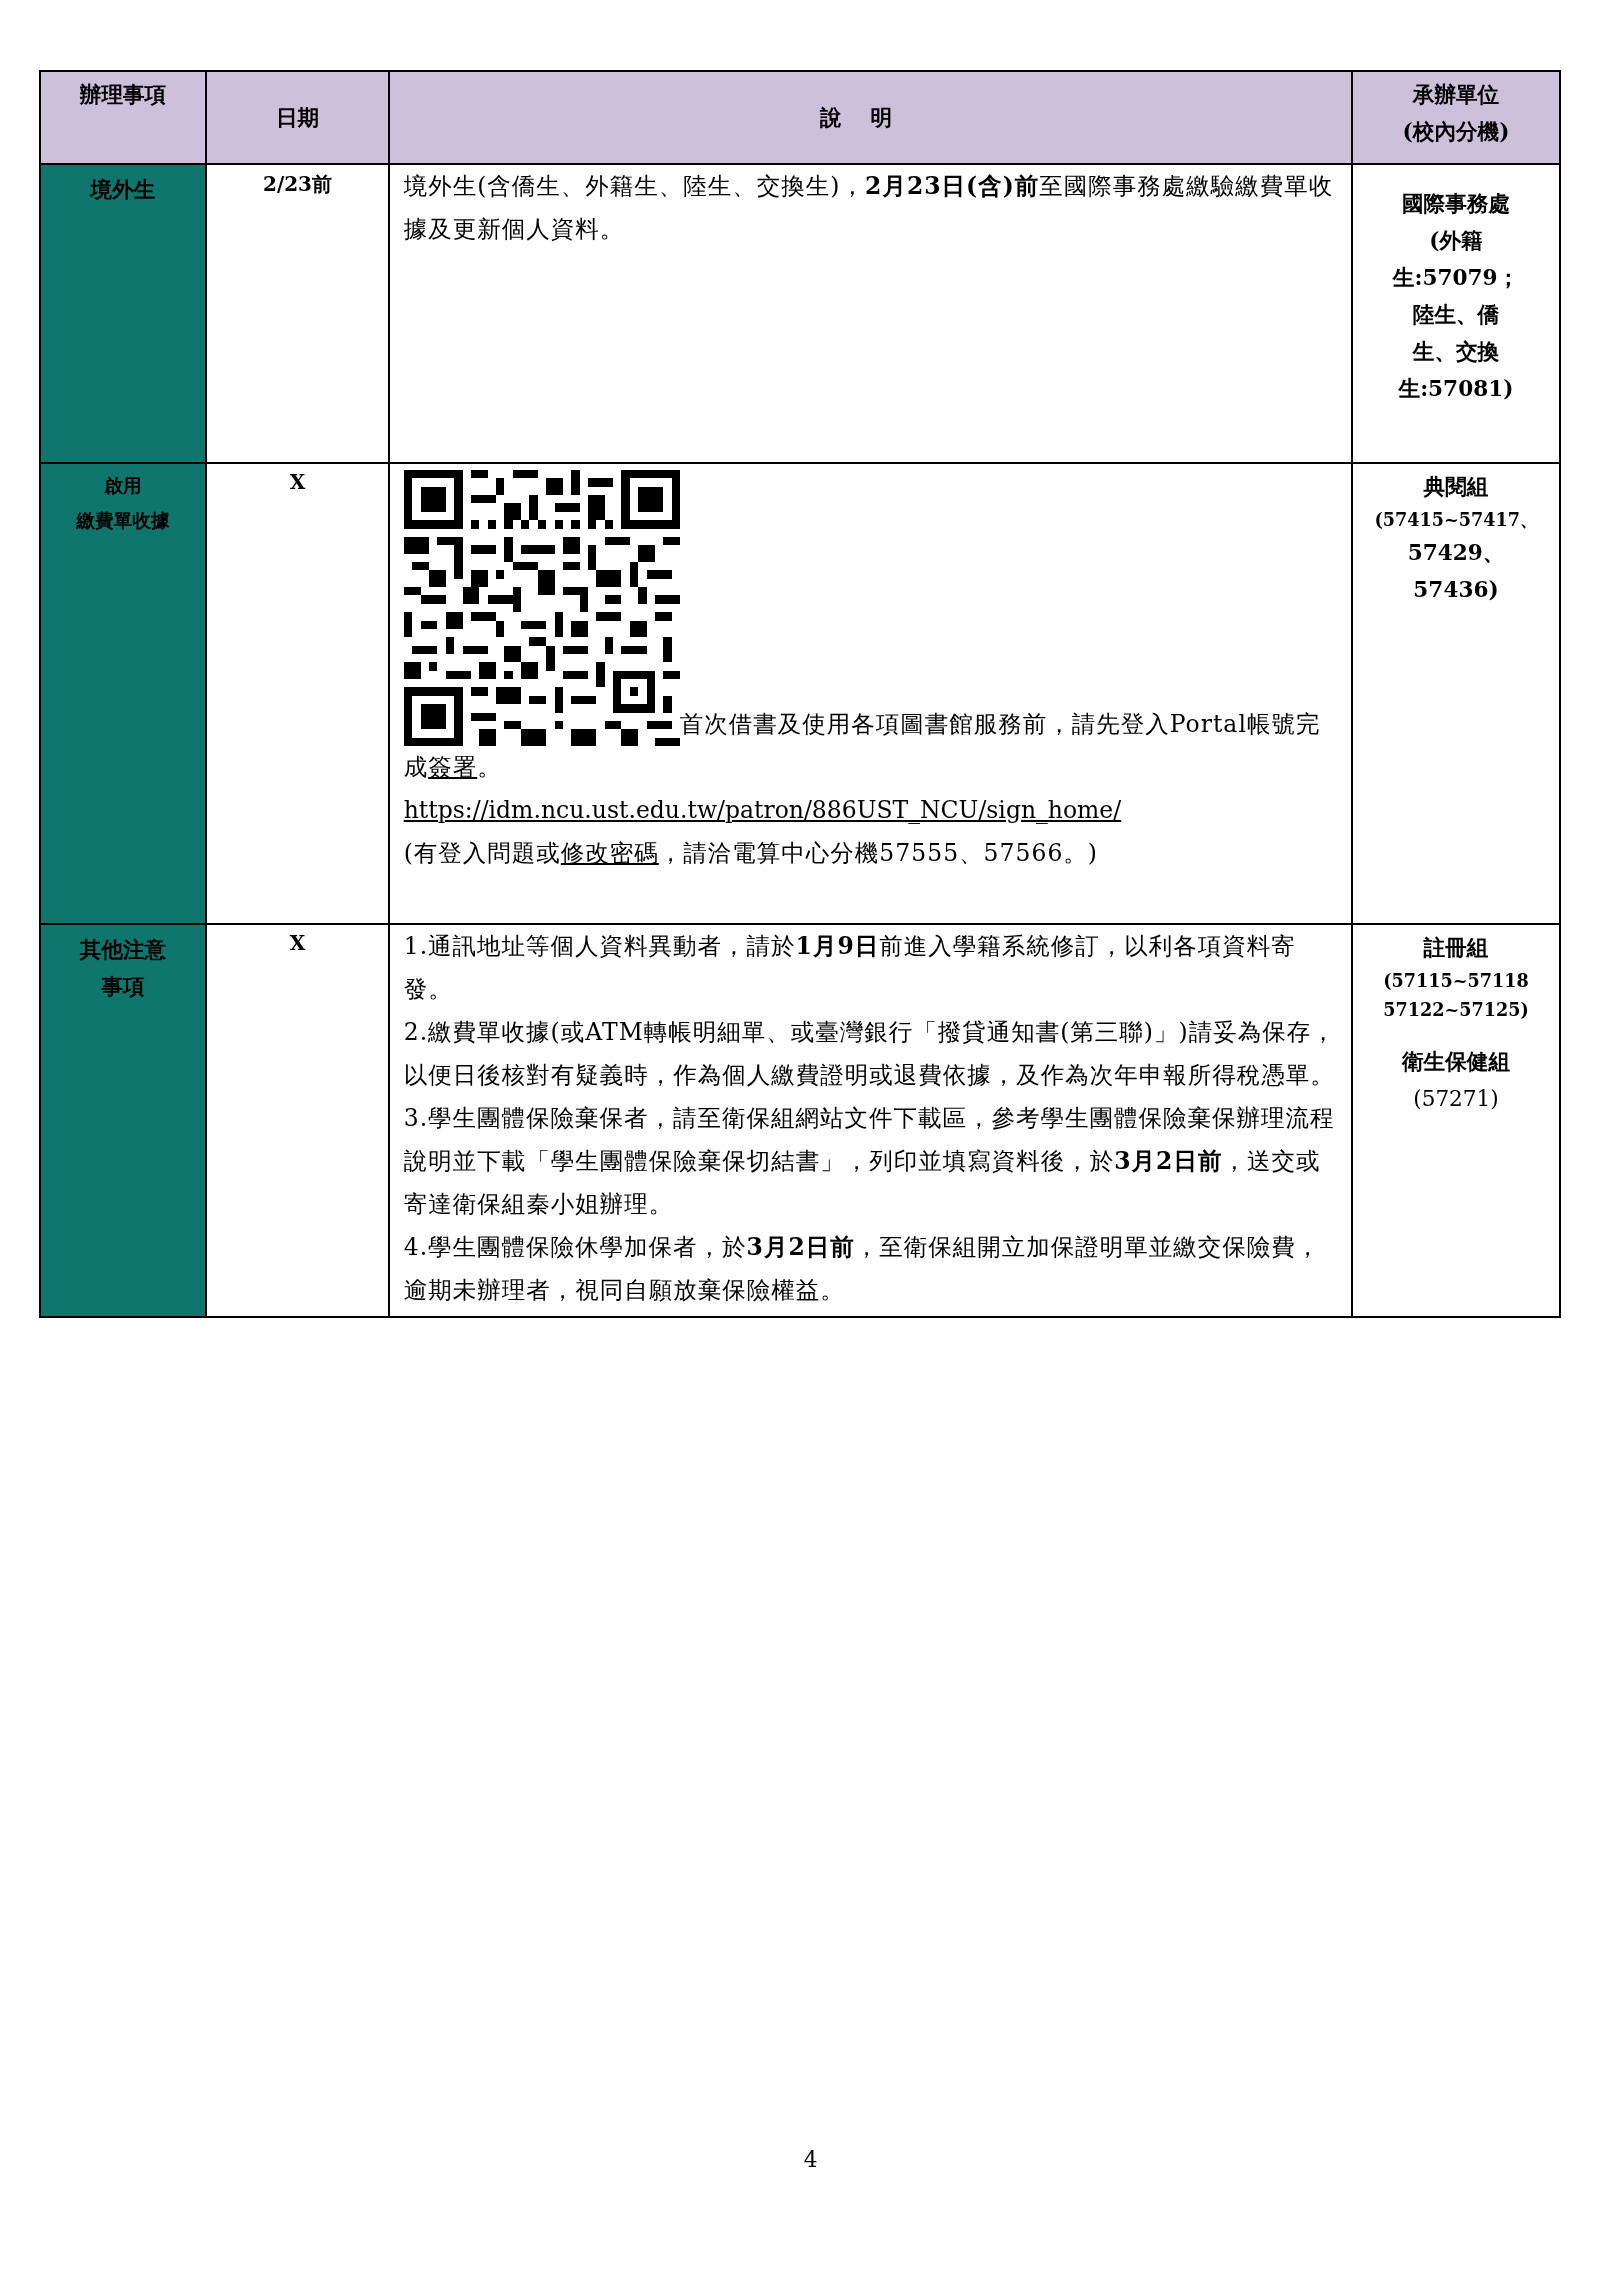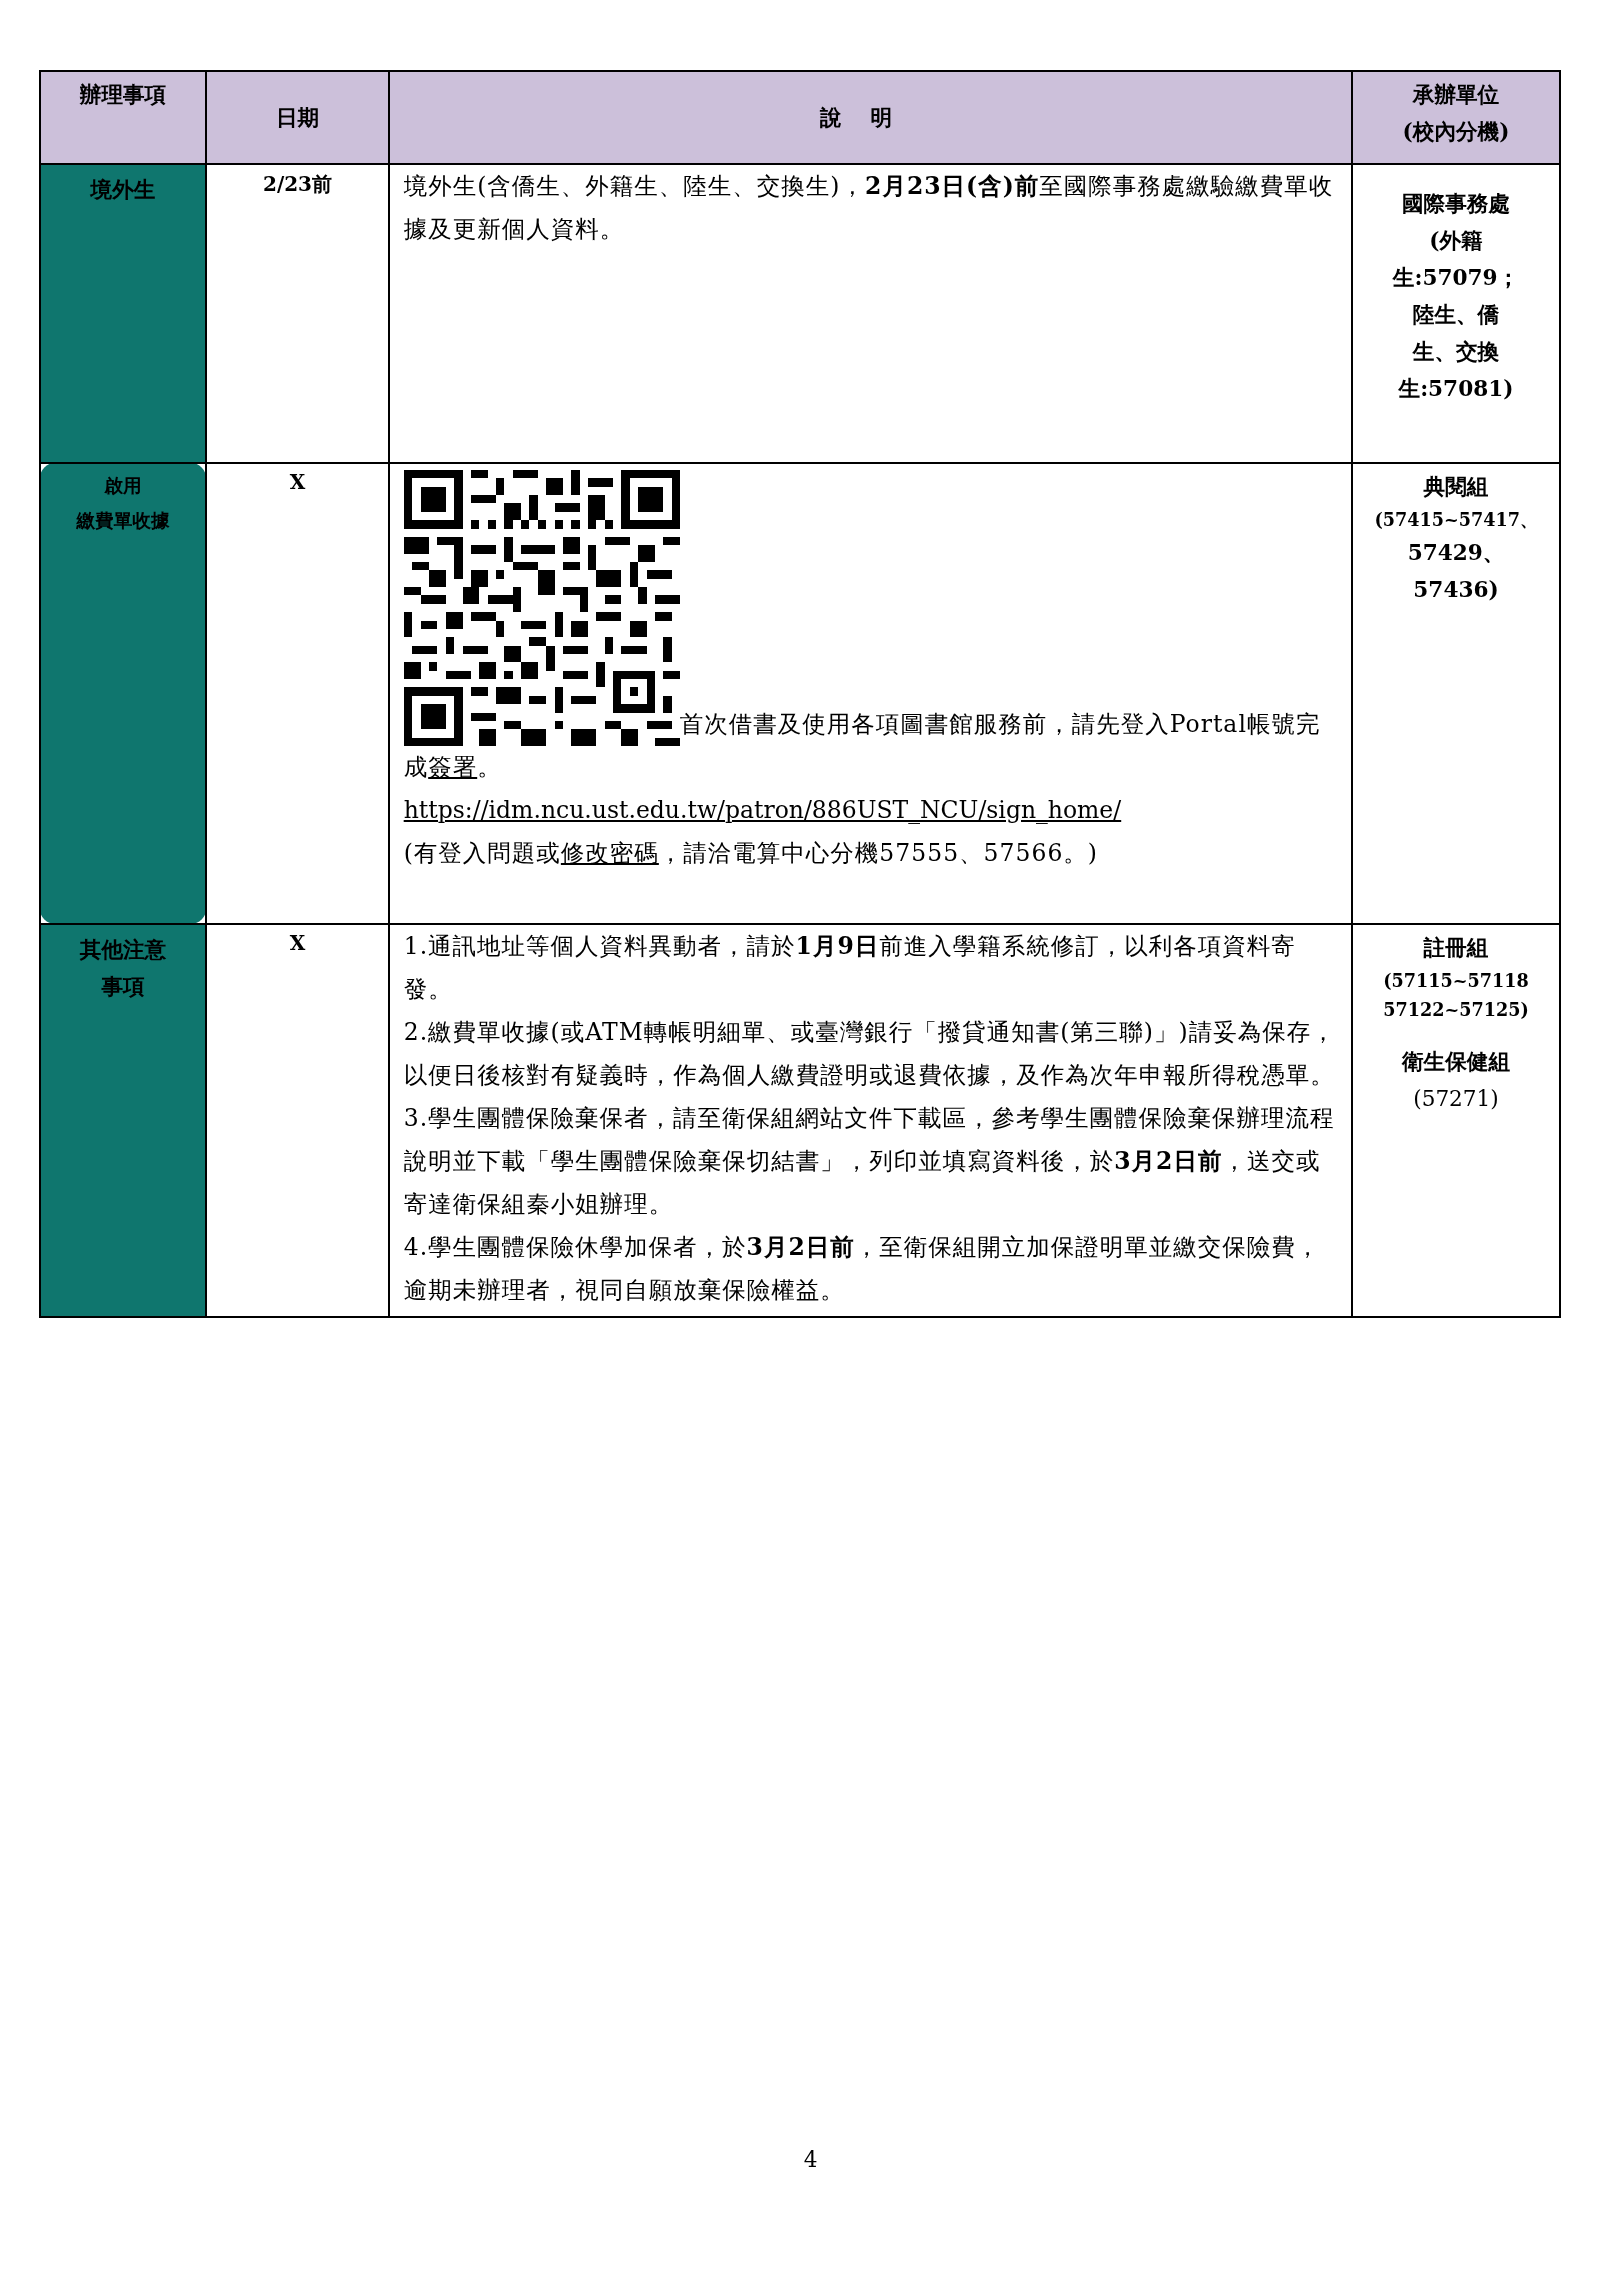--- a/index.html
+++ b/index.html
@@ -8,21 +8,21 @@
   table.sched { position: absolute; left: 39px; top: 70px; width: 1520px; border-collapse: collapse; table-layout: fixed; }
   table.sched td, table.sched th { border: 2px solid #000; vertical-align: top; padding: 0; }
   table.sched { border: 2.9px solid #000; }
   col.c1 { width: 166px; } col.c2 { width: 183px; } col.c3 { width: 963px; } col.c4 { width: 208px; }
   th { background: #ccc0da; font-weight: bold; font-size: 21.6px; text-align: center; }
   .hdr-item { height: 83px; padding-top: 7.8px !important; vertical-align: top !important; }
   .hdr-date, .hdr-desc { vertical-align: middle !important; }
   .hdr-unit { vertical-align: top !important; padding-top: 3.9px !important; line-height: 37px; text-align: center; }
   .desc-spaced { letter-spacing: 29px; text-align: right; }
   td.item { background: #0f766e; text-align: center; font-weight: bold; font-size: 21.6px; line-height: 37px; padding-top: 5.9px !important; }
-  td.item.small { font-size: 18.6px; line-height: 35px; padding-top: 3.9px !important; border-radius: 15px; }
+  td.item.small { font-size: 18.6px; line-height: 35px; padding-top: 3.9px !important; }
   td.date { text-align: center; font-weight: bold; font-size: 20px; padding-top: 5.9px !important; }
   td.desc { font-size: 23.5px; line-height: 43px; padding: 0 9.8px 3.9px 13.7px !important; font-family: "DejaVu Serif", "Liberation Serif", serif; letter-spacing: 1px; }
   td.desc b { font-weight: bold; }
   td.unit { text-align: center; font-weight: bold; font-size: 21.6px; line-height: 37px; padding: 3.9px 3.9px !important; }
   td.unit .sm { font-size: 17.6px; line-height: 29px; display: block; }
   .u { text-decoration: underline; }
   .qr { display: inline-block; width: 276px; height: 276px; vertical-align: bottom; margin-top: 5.9px; }
   .page-num { position: absolute; left: 0; width: 1621px; top: 2147px; text-align: center; font-size: 21.6px; font-family: "DejaVu Serif", "Liberation Serif", serif; }
   .gap { display:block; height: 19.6px; }
 </style>

